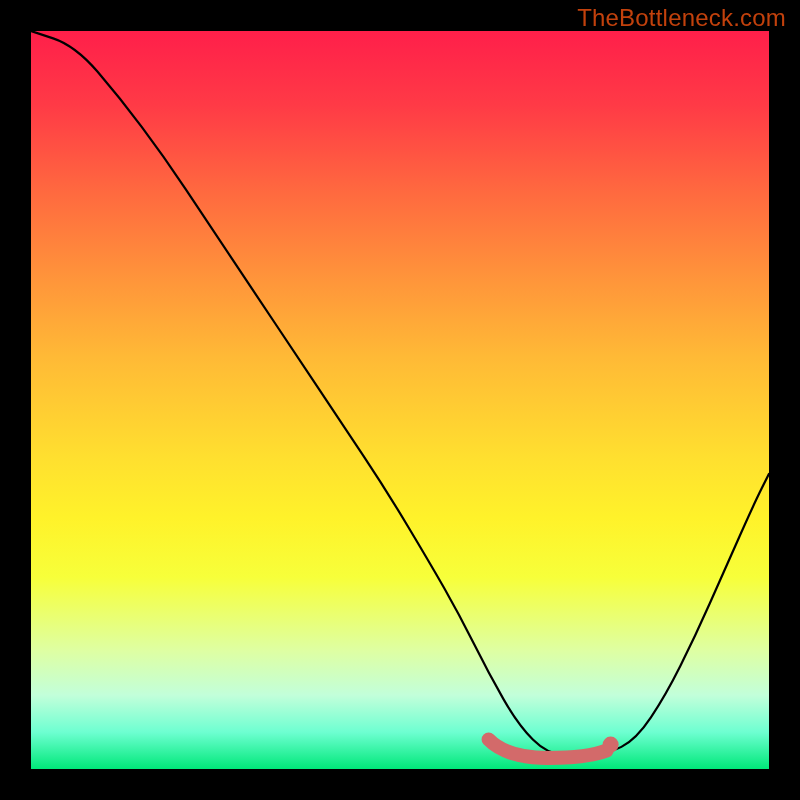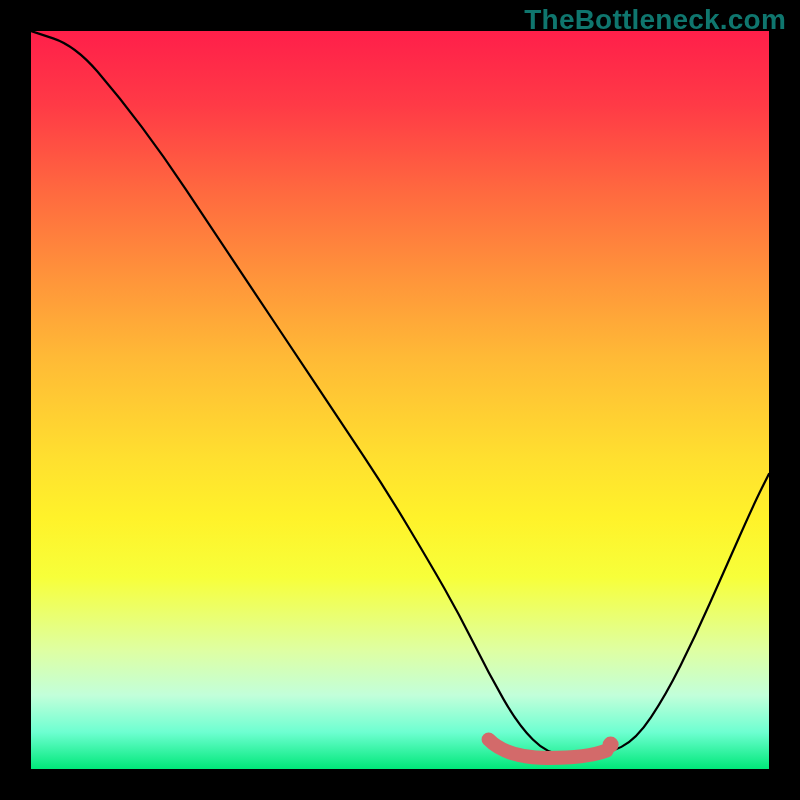--- a/index.html
+++ b/index.html
@@ -12,24 +12,24 @@
   }
   .container {
     position: relative;
     width: 800px;
     height: 800px;
   }
   .watermark {
     position: absolute;
     top: 4px;
     right: 14px;
-    color: #0f766e;
+    color: #c2410c;
     font-family: Arial, Helvetica, sans-serif;
-    font-size: 28px;
-    font-weight: 700;
+    font-size: 24px;
+    font-weight: 400;
     z-index: 5;
     letter-spacing: 0.2px;
   }
   .plot {
     position: absolute;
     left: 31px;
     top: 31px;
     width: 738px;
     height: 738px;
   }

